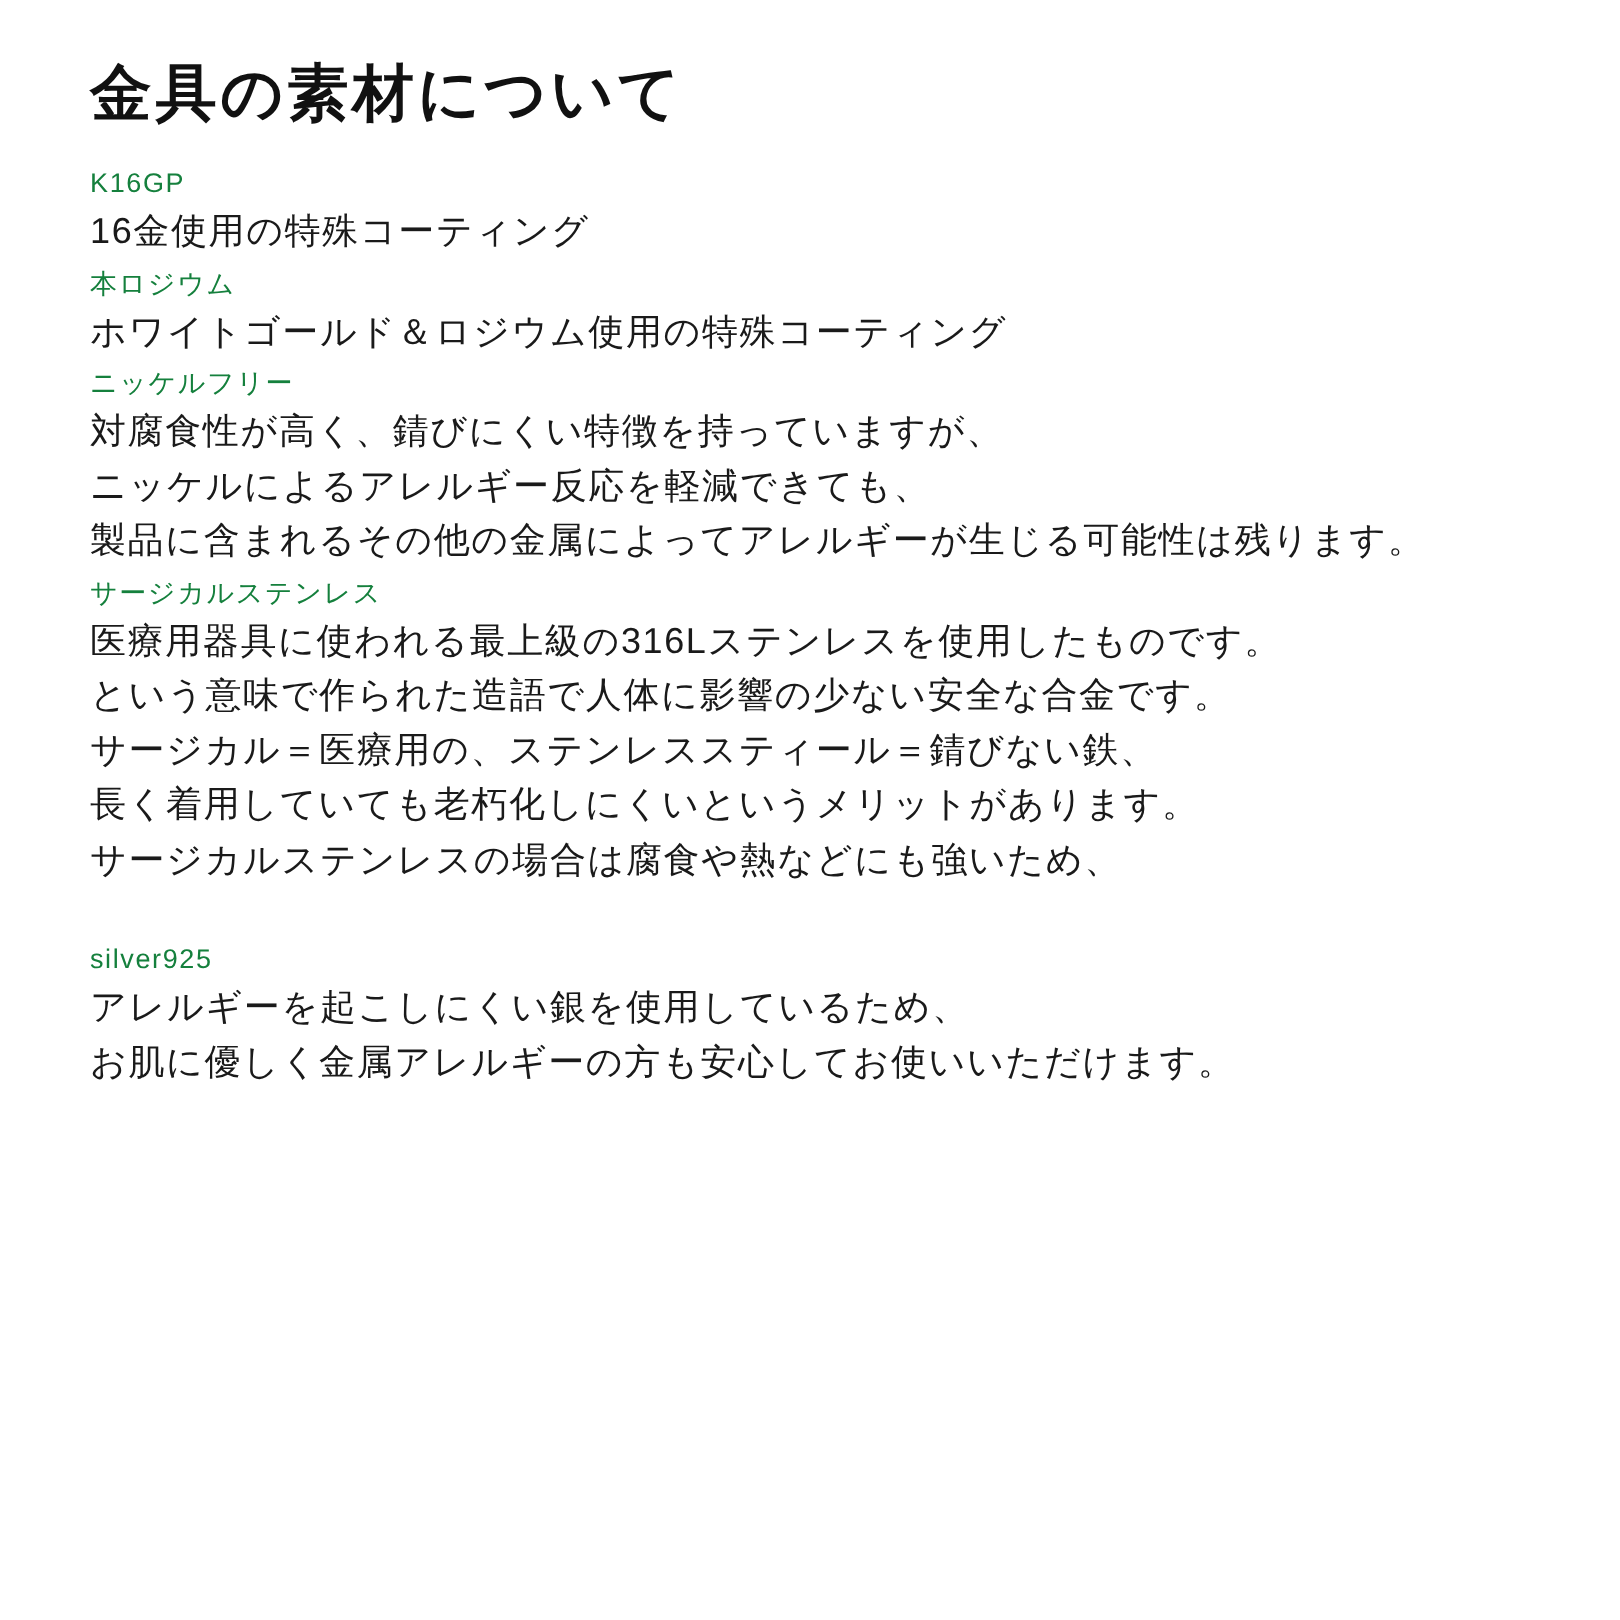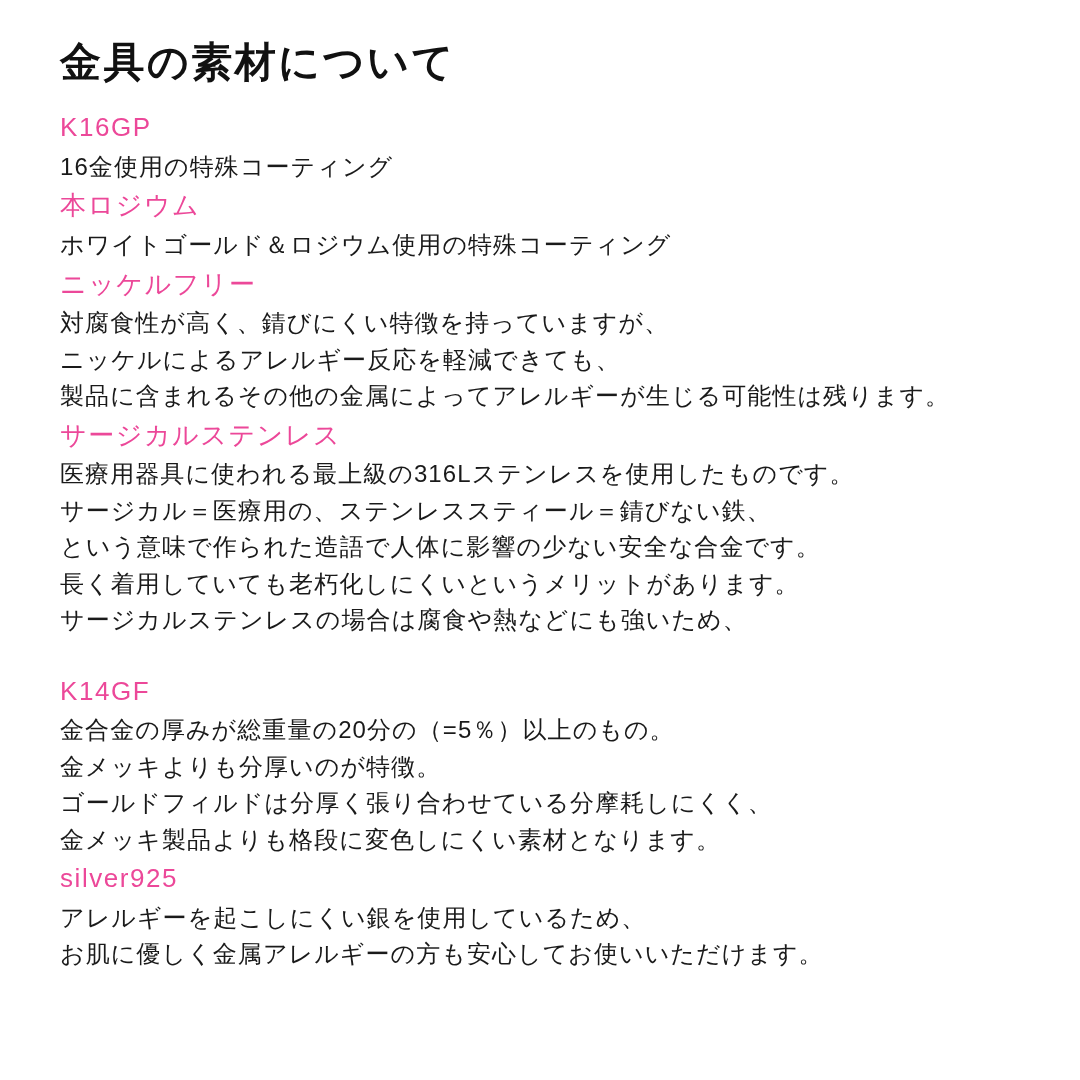--- a/index.html
+++ b/index.html
@@ -29,25 +29,25 @@
     margin: 8px 0 22px 0;
     color: #111111;
   }
   .section {
     margin: 0 0 0 0;
   }
   .section + .section {
     margin-top: 2px;
   }
   .section-heading {
-    font-size: 26px;
+    font-size: 18px;
     letter-spacing: 0.06em;
     line-height: 1.45;
     margin: 0 0 2px 0;
-    color: #ec4899;
+    color: #15803d;
   }
   .section-heading.bold {
     font-weight: 400;
   }
   .section-heading.plain {
     font-weight: 400;
   }
   .body-line {
     font-size: 24px;
     letter-spacing: 0.045em;
@@ -76,32 +76,25 @@
       </div>
       <div class="section">
         <div class="section-heading bold">ニッケルフリー</div>
         <div class="body-line">対腐食性が高く、錆びにくい特徴を持っていますが、</div>
         <div class="body-line">ニッケルによるアレルギー反応を軽減できても、</div>
         <div class="body-line">製品に含まれるその他の金属によってアレルギーが生じる可能性は残ります。</div>
       </div>
       <div class="section">
         <div class="section-heading bold">サージカルステンレス</div>
         <div class="body-line">医療用器具に使われる最上級の316Lステンレスを使用したものです。</div>
+        <div class="body-line">という意味で作られた造語で人体に影響の少ない安全な合金です。</div>
         <div class="body-line">サージカル＝医療用の、ステンレススティール＝錆びない鉄、</div>
-        <div class="body-line">という意味で作られた造語で人体に影響の少ない安全な合金です。</div>
         <div class="body-line">長く着用していても老朽化しにくいというメリットがあります。</div>
         <div class="body-line">サージカルステンレスの場合は腐食や熱などにも強いため、</div>
       </div>
       <div class="gap"></div>
-      <div class="section">
-        <div class="section-heading plain">K14GF</div>
-        <div class="body-line">金合金の厚みが総重量の20分の（=5％）以上のもの。</div>
-        <div class="body-line">金メッキよりも分厚いのが特徴。</div>
-        <div class="body-line">ゴールドフィルドは分厚く張り合わせている分摩耗しにくく、</div>
-        <div class="body-line">金メッキ製品よりも格段に変色しにくい素材となります。</div>
-      </div>
       <div class="section">
         <div class="section-heading plain">silver925</div>
         <div class="body-line">アレルギーを起こしにくい銀を使用しているため、</div>
         <div class="body-line">お肌に優しく金属アレルギーの方も安心してお使いいただけます。</div>
       </div>
     </div>
 </div>
 
 </body></html>

